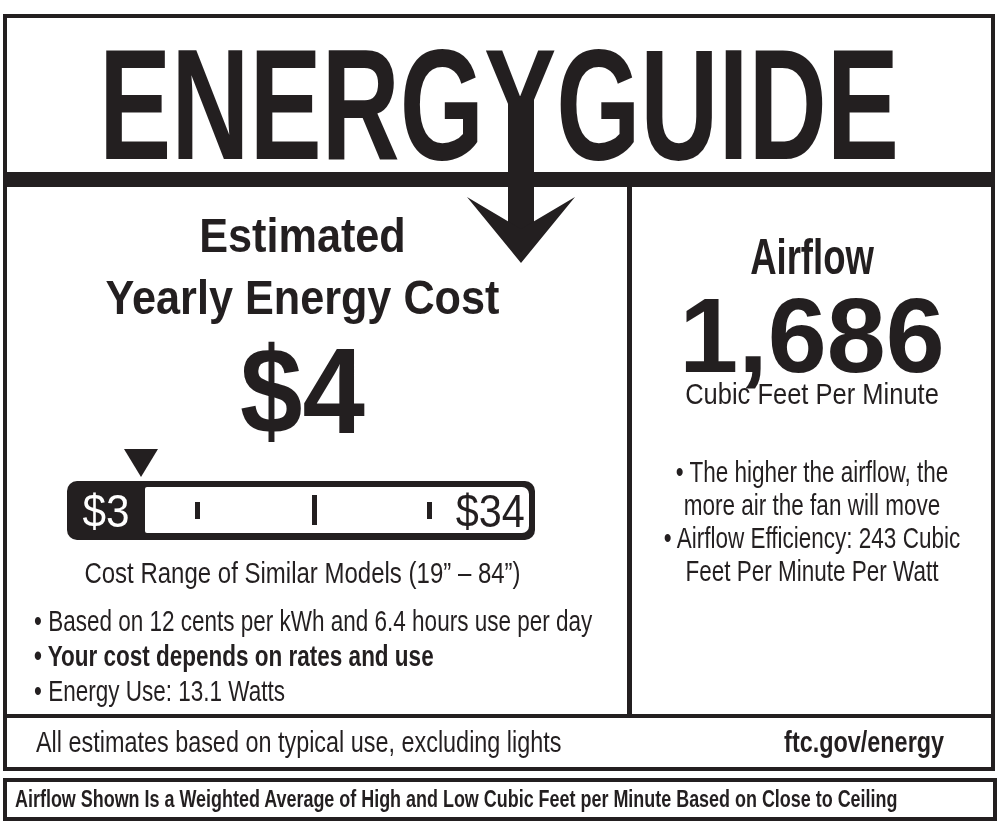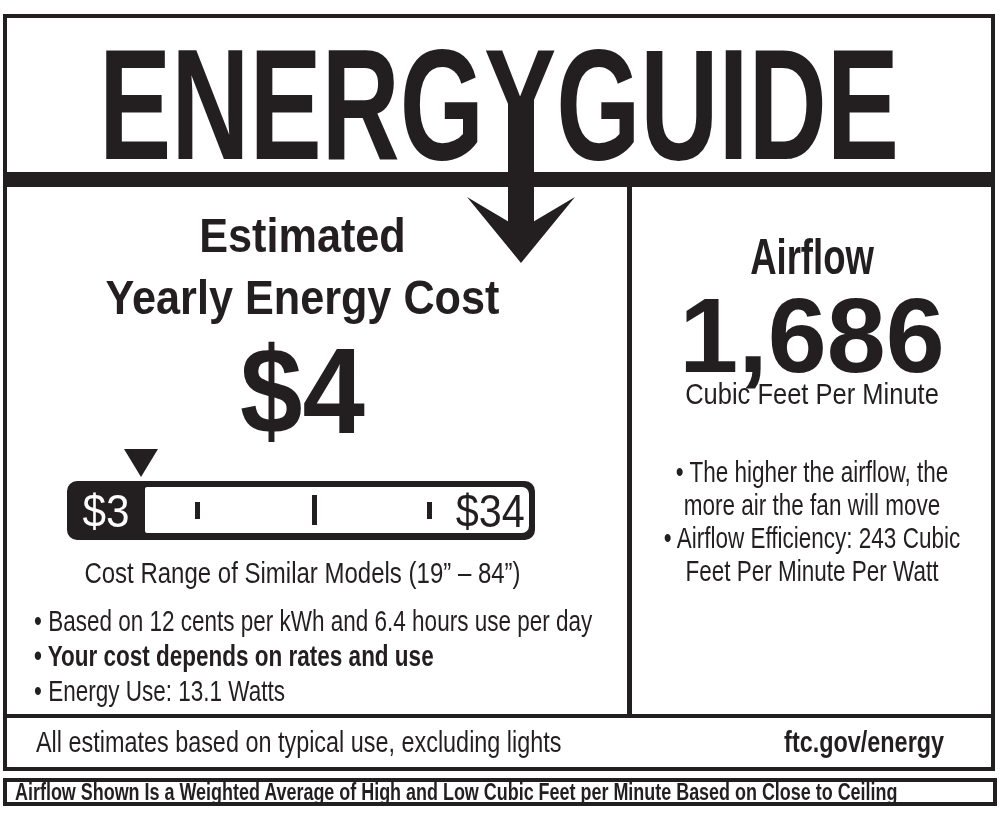--- a/index.html
+++ b/index.html
@@ -50,21 +50,21 @@
   .airflow-unit{left:632px;top:379px;width:360px;font-size:30px;line-height:1;
     transform:scaleX(0.85);transform-origin:50% 0;}
   .airflow-bullets{left:612px;top:455px;width:400px;font-size:30px;line-height:33px;
     transform:scaleX(0.75);transform-origin:50% 0;}
   
   .footer-left{left:36px;top:718px;height:48px;display:flex;align-items:center;
     font-size:30px;transform:scaleX(0.78);transform-origin:0 50%;}
   .footer-right{right:56px;top:718px;height:48px;display:flex;align-items:center;
     font-size:30px;font-weight:bold;transform:scaleX(0.78);transform-origin:100% 50%;}
   
-  .bottom-strip{left:3px;top:778px;width:994px;height:28px;border:4px solid #231f20;
+  .bottom-strip{left:3px;top:778px;width:994px;height:43px;border:4px solid #231f20;
     display:flex;align-items:center;padding-left:8px;}
   .bottom-strip-text{font-size:23px;font-weight:bold;white-space:nowrap;
     transform:scaleX(0.78);transform-origin:0 50%;display:inline-block;}
 </style>
 </head>
 <body>
 
 <div class="sheet">
 
   <div class="abs label-box"></div>

